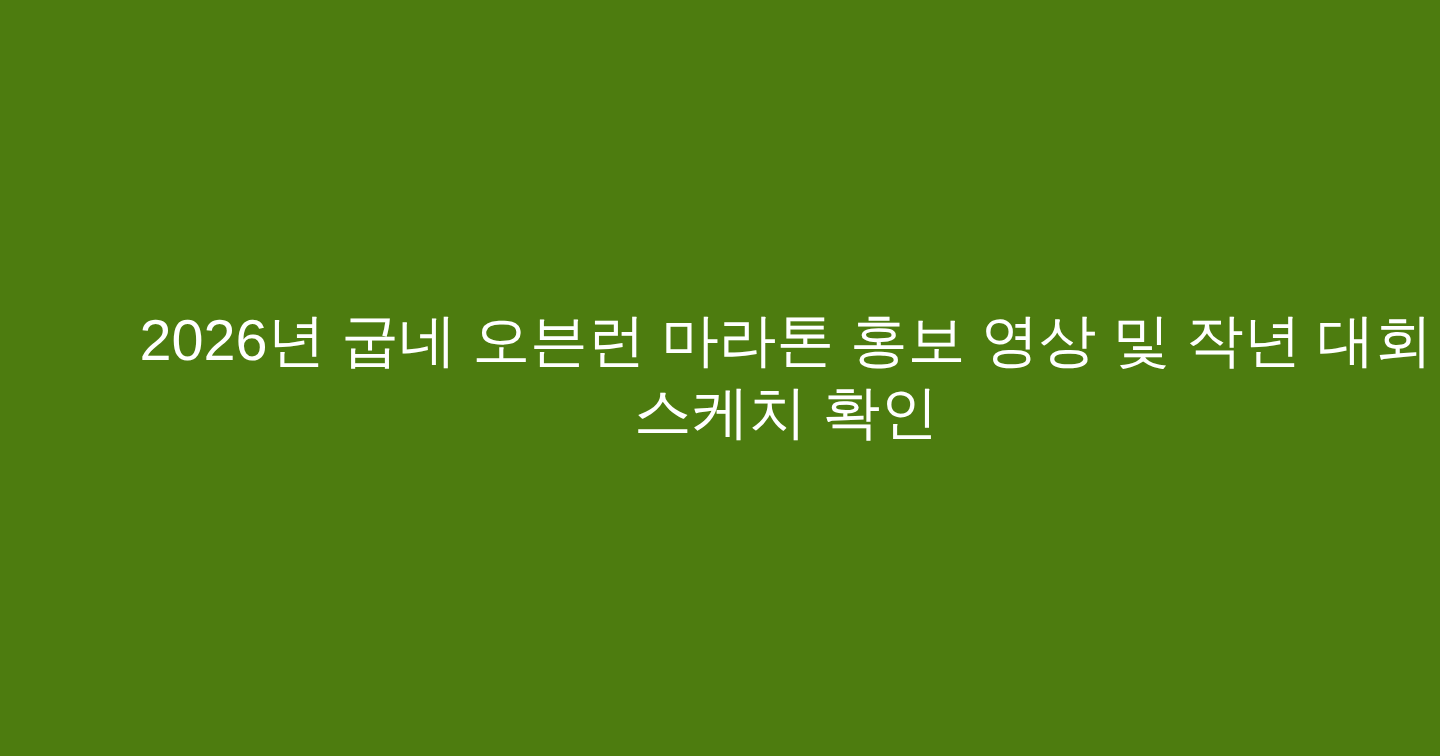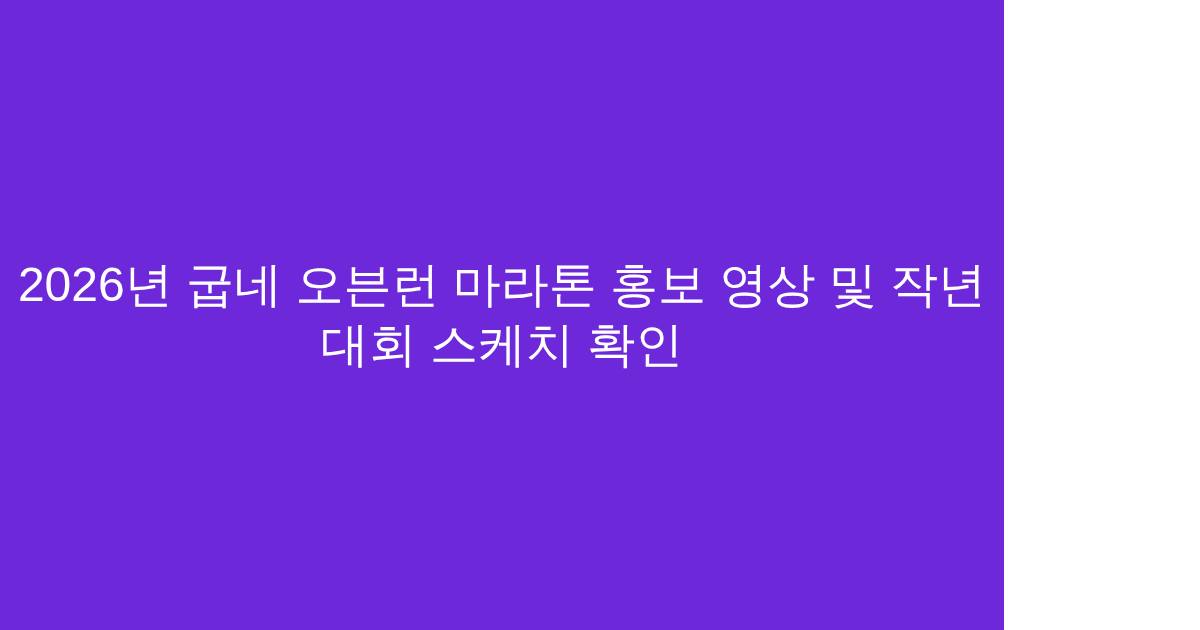--- a/index.html
+++ b/index.html
@@ -10,26 +10,26 @@
   body {
     width: 1200px;
     height: 630px;
     overflow: hidden;
     font-family: "Liberation Sans", "DejaVu Sans", sans-serif;
   }
 
   .og-card {
     position: relative;
     box-sizing: border-box;
-    width: 1004px;
+    width: 1200px;
     height: 630px;
     display: flex;
     align-items: center;
     justify-content: flex-end;
-    background-color: #6d28d9;
+    background-color: #4d7c0f;
   }
 
   .title-block {
     width: 1090px;
     max-width: 1090px;
     text-align: center;
   }
 
   .og-title {
     margin: 0;

